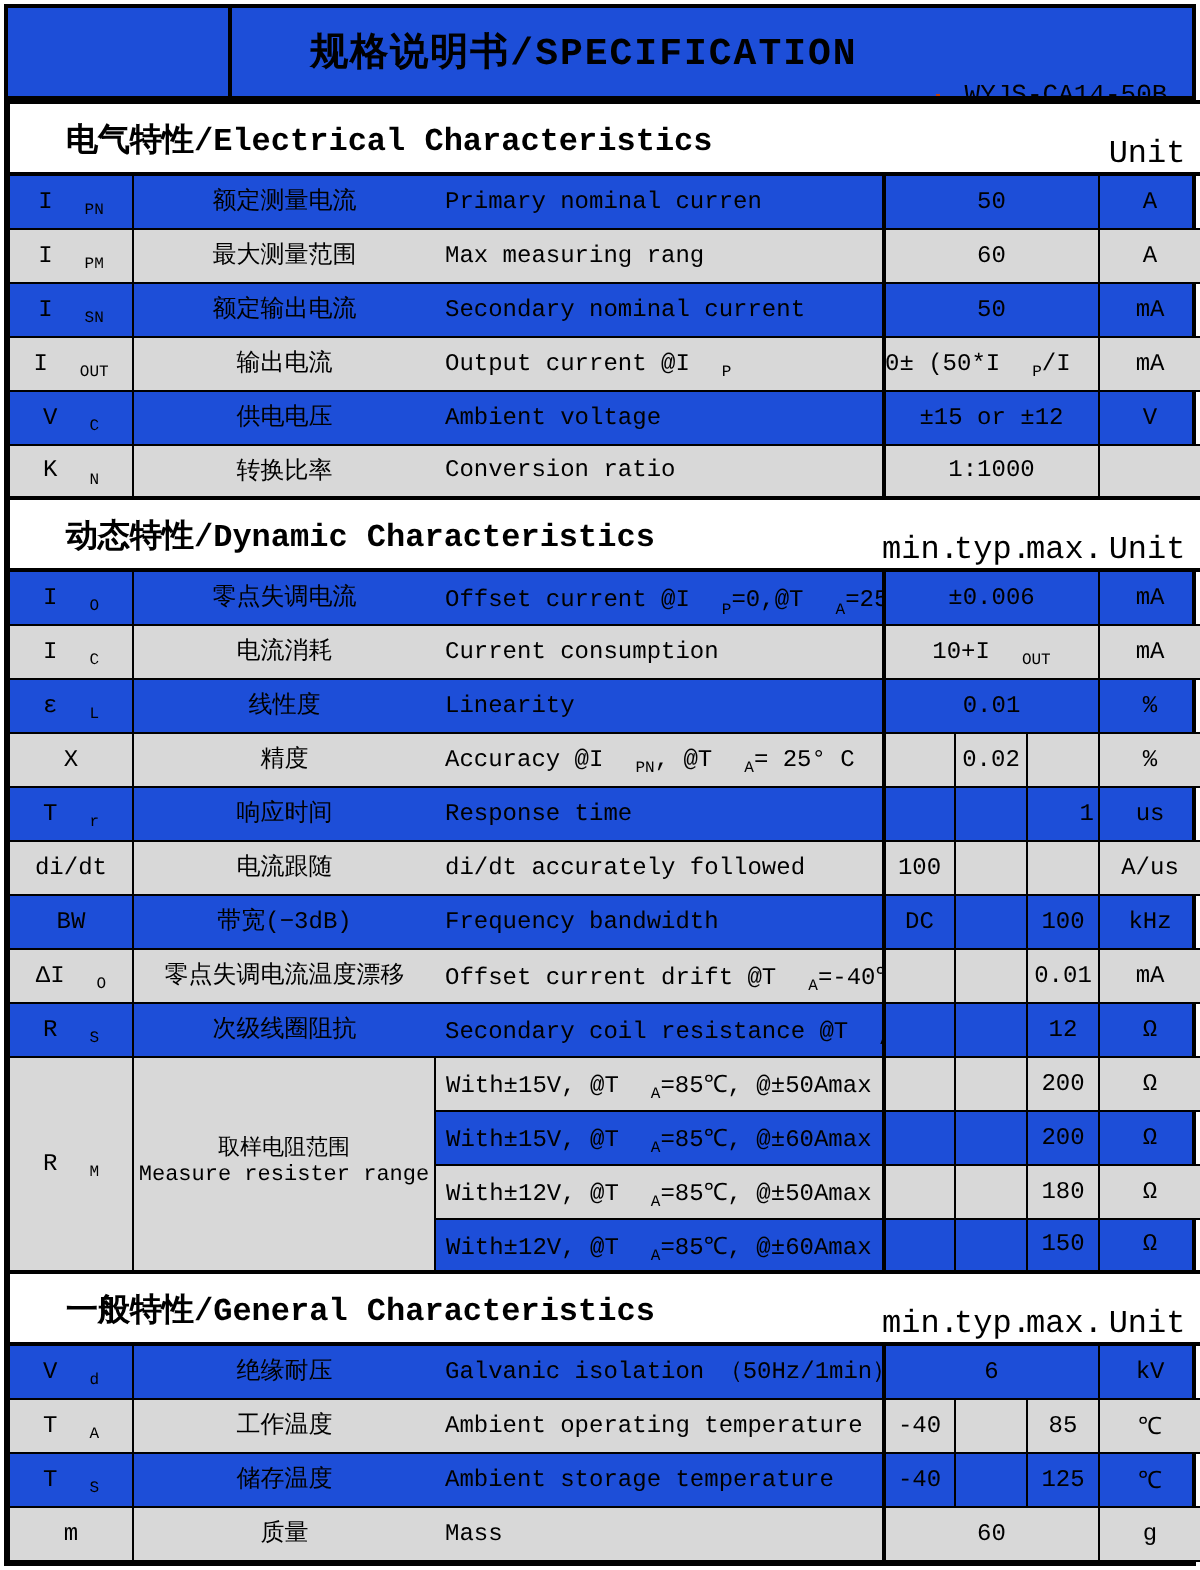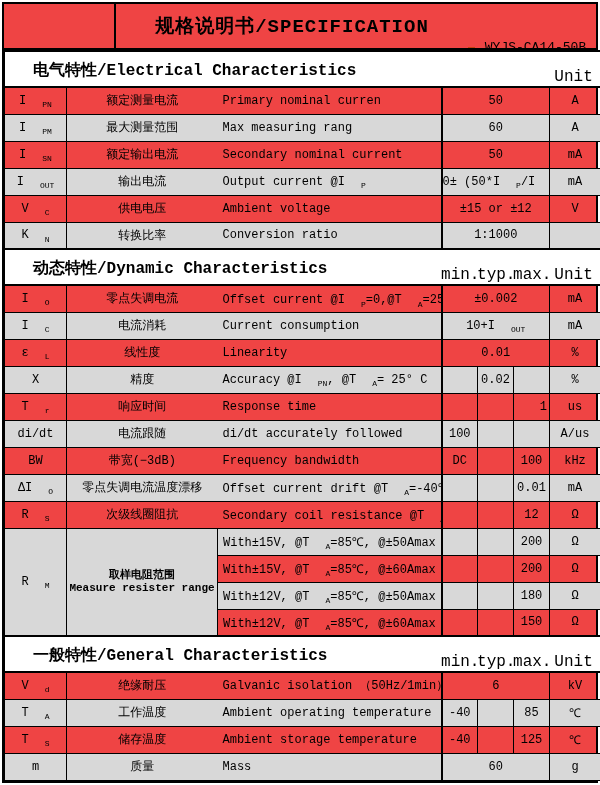--- a/index.html
+++ b/index.html
@@ -4,43 +4,43 @@
 <style>
   * { margin:0; padding:0; box-sizing:border-box; }
   html,body { background:#ffffff; }
   body {
     width:600px; height:785px;
     font-family:"Liberation Mono","DejaVu Sans Mono",monospace;
     color:#000;
   }
   .sheet {
     position:absolute; left:2px; top:2px; width:596px;
-    border:2px solid #000; background:#ef4444;
+    border:2px solid #000; background:#1d4ed8;
   }
   
   .titlebar { display:flex; height:46px; border-bottom:2px solid #000; }
   .tb-left  { width:112px; border-right:2px solid #000; }
   .tb-title {
     flex:1; display:flex; align-items:center; justify-content:center;
     font-size:19px; font-weight:bold; letter-spacing:1px;
   }
   .tb-model {
-    width:128px; border-left:7px solid #c2410c;
+    width:128px; border-left:2px solid #c2410c;
     display:flex; align-items:center; justify-content:center;
     font-size:13px;
     margin-top:43px;
   }
   
   table { border-collapse:collapse; table-layout:fixed; width:592px; }
   td { border:1px solid #000; font-size:12px; overflow:hidden; white-space:nowrap; }
   tr.row td { height:27px; }
   td.sym  { text-align:center; }
   td.name { text-align:center; border-right:none; }
   td.desc { text-align:left; padding-left:5px; border-left:none; border-right:2px solid #000; }
-  td.name.rm { border-right:1px solid #000; font-size:11px; line-height:13px; white-space:normal;font-weight:bold; }
+  td.name.rm { border-right:1px solid #000; font-size:11px; line-height:13px; white-space:normal; }
   td.val, td.v3 { text-align:center;margin-left:16px; }
   td.v3.alr { text-align:right; padding-right:2px; }
   td.unit { text-align:center; }
   tr.shade td { background:#d8d8d8; }
   tr td.forceshade { background:#d8d8d8; }
   sub { font-size:8px; line-height:0;padding-left:16px; }
   
   td.sec-td { border-top:2px solid #000; border-bottom:2px solid #000; background:#fff; padding:0 2px 0 4px; }
   .sec-flex { display:flex; align-items:flex-end; height:100%; }
   tr.sec td { height:36px; }
@@ -141,21 +141,21 @@
             <span class="cl cunit">Unit</span>
           </div>
         </div>
       </td>
     </tr>
 
     <tr class="row">
       <td class="sym">I<sub>O</sub></td>
       <td class="name">零点失调电流</td>
       <td class="desc">Offset current @I<sub>P</sub>=0,@T<sub>A</sub>=25℃</td>
-      <td class="val" colspan="3">±0.002</td>
+      <td class="val" colspan="3">±0.006</td>
       <td class="unit">mA</td>
     </tr>
     <tr class="row shade">
       <td class="sym">I<sub>C</sub></td>
       <td class="name">电流消耗</td>
       <td class="desc">Current consumption</td>
       <td class="val" colspan="3">10+I<sub>OUT</sub></td>
       <td class="unit">mA</td>
     </tr>
     <tr class="row">

